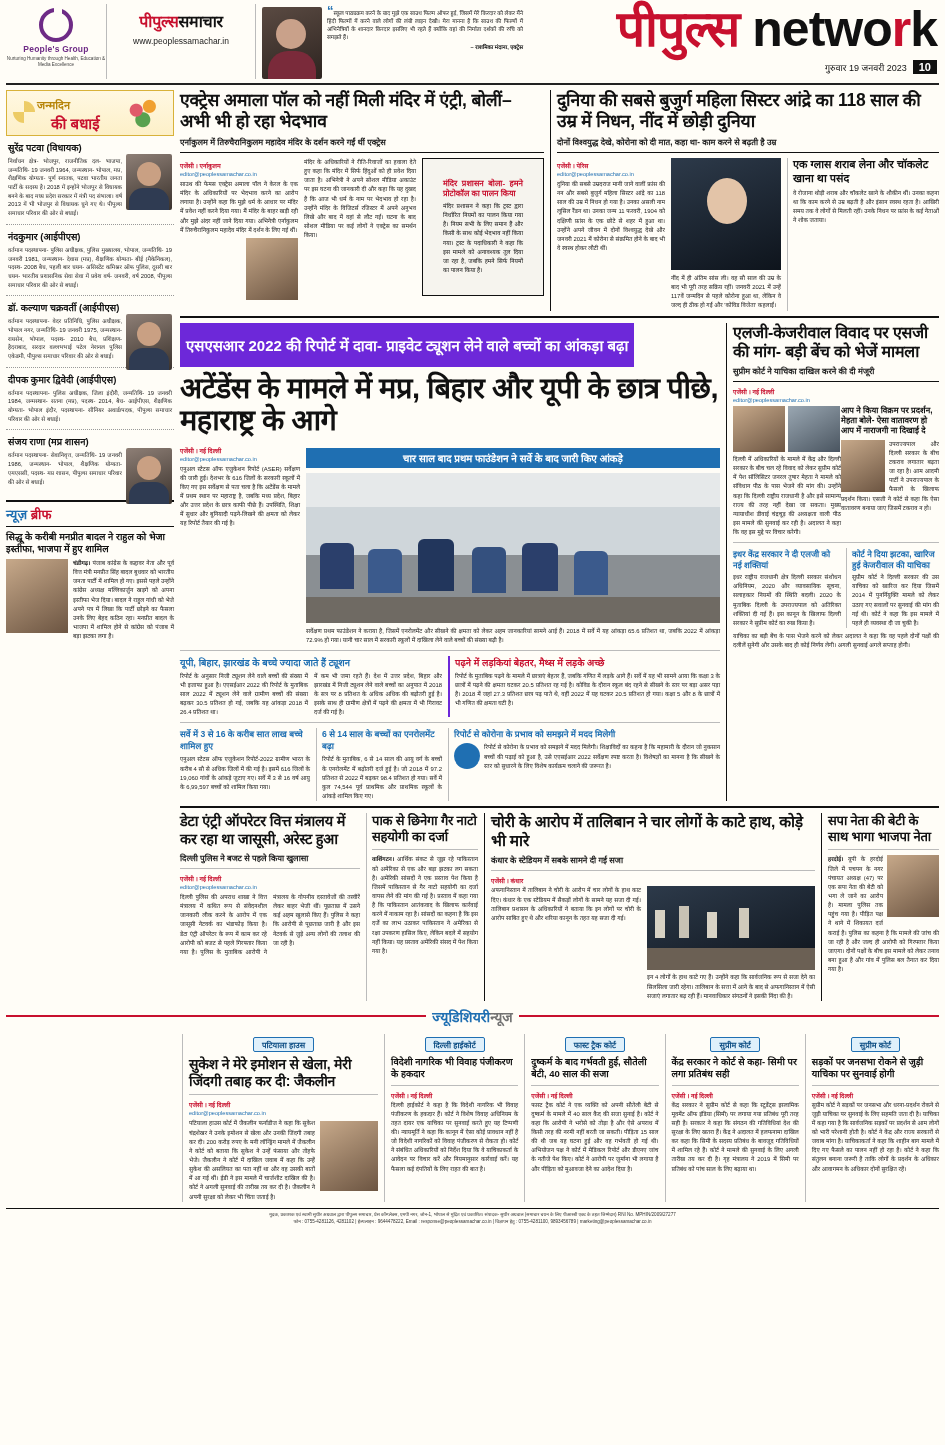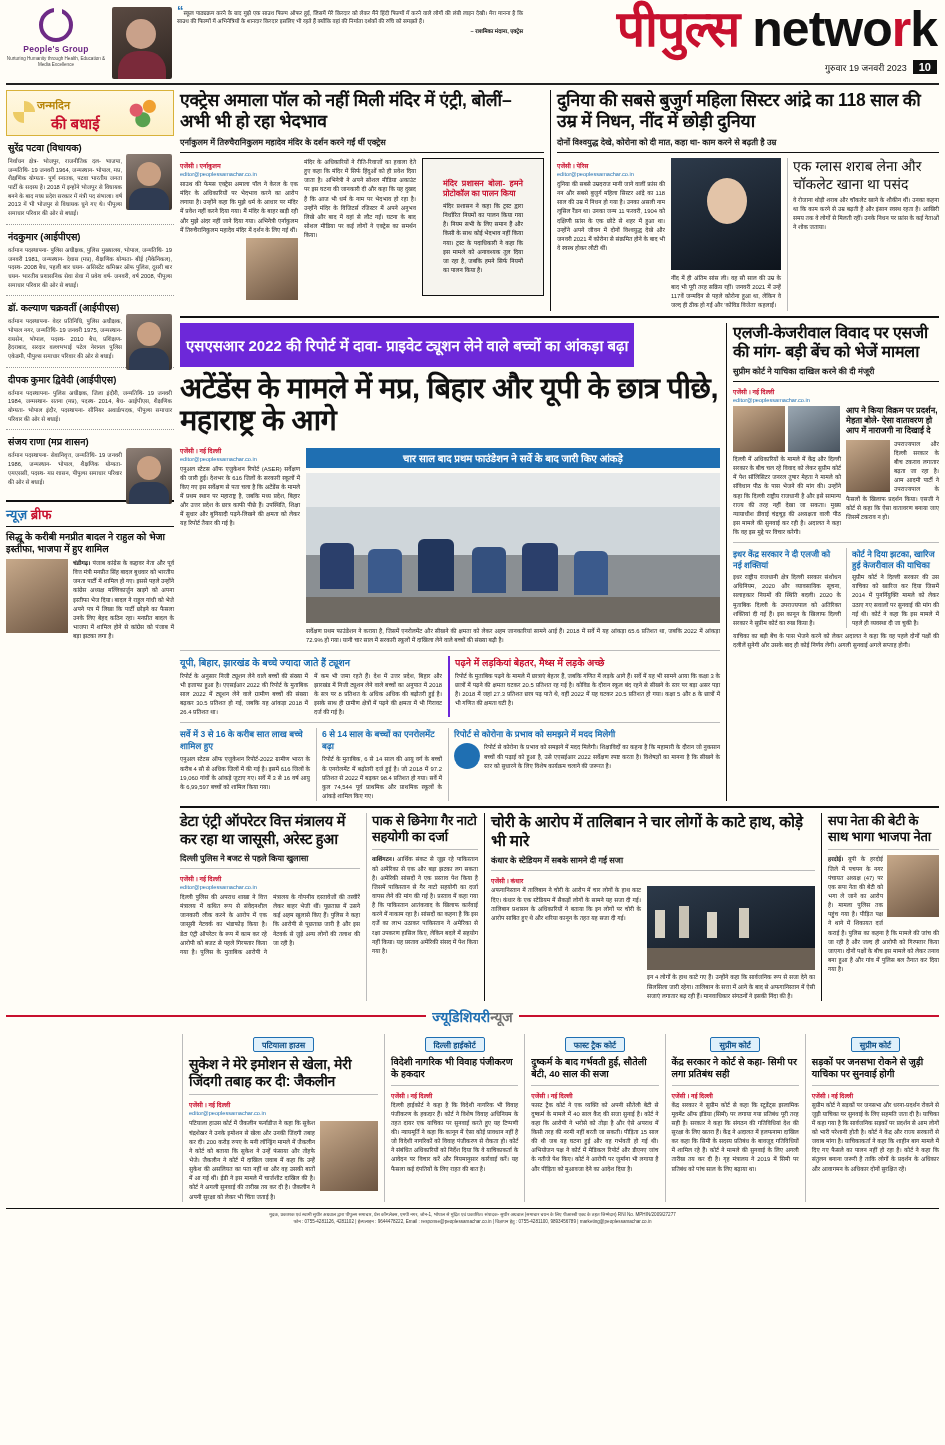--- a/index.html
+++ b/index.html
@@ -106,20 +106,24 @@
 
 <div class="page">
 
   <div class="masthead">
     <div class="mh-logo">
       <div class="ring"></div>
       <div class="lg1">People's Group</div>
       <div class="lg2">Nurturing Humanity through Health, Education &amp; Media Excellence</div>
     </div>
 
+    <div class="mh-mid">
+      <div class="hindi"><span class="red">पीपुल्स</span><span>समाचार</span></div>
+      <div class="site">www.peoplessamachar.in</div>
+    </div>
 
     <div class="mh-quote">
       <div class="portrait"></div>
       <div>
         <div class="qtext"><span class="qmark">“</span><span>स्कूल पाठ्यक्रम करने के बाद मुझे एक साउथ फिल्म ऑफर हुई, जिसमें मेरे किरदार को लेकर मैंने हिंदी फिल्मों में करने वाले लोगों की लंबी लाइन देखी। मेरा मानना है कि साउथ की फिल्मों में अभिनेत्रियों के शानदार किरदार इसलिए भी रहते हैं क्योंकि वहां की निर्माता दर्शकों की रुचि को समझते हैं।</span></div>
         <div class="qauthor">– राशमिका मंदाना, एक्ट्रेस</div>
       </div>
     </div>
 
     <div class="mh-right">
@@ -219,21 +223,21 @@
               <div class="email">editor@peoplessamachar.co.in</div>
               <div class="body">दुनिया की सबसे उम्रदराज मानी जाने वालीं फ्रांस की नन और सबसे बुजुर्ग महिला सिस्टर आंद्रे का 118 साल की उम्र में निधन हो गया है। उनका असली नाम लूसिल रैंडन था। उनका जन्म 11 फरवरी, 1904 को दक्षिणी फ्रांस के एक छोटे से शहर में हुआ था। उन्होंने अपने जीवन में दोनों विश्वयुद्ध देखे और जनवरी 2021 में कोरोना से संक्रमित होने के बाद भी वे स्वस्थ होकर लौटी थीं।</div>
             </div>
             <div style="width:110px;">
               <div class="photo night" style="width:110px;height:112px;">
                 <div class="face" style="left:36px;top:20px;width:40px;height:46px;background:#e3c4a8;"></div>
               </div>
               <div class="body" style="margin-top:4px;">नींद में ही अंतिम सांस ली। वह सौ साल की उम्र के बाद भी पूरी तरह सक्रिय रहीं। जनवरी 2021 में उन्हें 117वें जन्मदिन से पहले कोरोना हुआ था, लेकिन वे जल्द ही ठीक हो गईं और 'कोविड विजेता' कहलाईं।</div>
             </div>
             <div style="flex:1;border-left:1px solid #bbb;padding-left:5px;">
-              <div style="font-size:14px;font-weight:normal;line-height:1.25;">एक ग्लास शराब लेना और चॉकलेट खाना था पसंद</div>
+              <div style="font-size:11px;font-weight:bold;line-height:1.25;">एक ग्लास शराब लेना और चॉकलेट खाना था पसंद</div>
               <div class="body" style="margin-top:3px;">वे रोजाना थोड़ी शराब और चॉकलेट खाने के शौकीन थीं। उनका कहना था कि काम करने से उम्र बढ़ती है और इंसान स्वस्थ रहता है। आखिरी समय तक वे लोगों से मिलती रहीं। उनके निधन पर फ्रांस के कई नेताओं ने शोक जताया।</div>
             </div>
           </div>
         </div>
       </div>
 
       <div class="rule" style="border-top:2px solid #111;"></div>
 
       <div style="display:flex;gap:6px;">
 
@@ -297,21 +301,21 @@
             </div>
           </div>
         </div>
 
         <div style="flex:1;border-left:1px solid #111;padding-left:6px;">
           <h1 class="head" style="font-size:16px;">एलजी-केजरीवाल विवाद पर एसजी की मांग- बड़ी बेंच को भेजें मामला</h1>
           <div class="deck">सुप्रीम कोर्ट ने याचिका दाखिल करने की दी मंजूरी</div>
           <div class="rule"></div>
           <div class="byline">एजेंसी । नई दिल्ली</div>
           <div class="email">editor@peoplessamachar.co.in</div>
-          <div style="display:flex;gap:5px;">
+          <div style="display:flex;">
             <div style="width:108px;">
               <div style="display:flex;gap:3px;margin-bottom:3px;">
                 <div class="photo warm" style="width:52px;height:46px;"></div>
                 <div class="photo" style="width:52px;height:46px;"></div>
               </div>
               <div class="body">दिल्ली में अधिकारियों के मामले में केंद्र और दिल्ली सरकार के बीच चल रहे विवाद को लेकर सुप्रीम कोर्ट में पेश सॉलिसिटर जनरल तुषार मेहता ने मामले को संविधान पीठ के पास भेजने की मांग की। उन्होंने कहा कि दिल्ली राष्ट्रीय राजधानी है और इसे सामान्य राज्य की तरह नहीं देखा जा सकता। मुख्य न्यायाधीश डीवाई चंद्रचूड़ की अध्यक्षता वाली पीठ इस मामले की सुनवाई कर रही है। अदालत ने कहा कि वह इस मुद्दे पर विचार करेगी।</div>
             </div>
             <div style="flex:1;">
               <div style="font-size:8.2px;font-weight:bold;line-height:1.25;">आप ने किया विक्रम पर प्रदर्शन, मेहता बोले- ऐसा वातावरण हो आप में नाराजगी ना दिखाई दे</div>
               <div class="photo warm" style="width:44px;height:52px;float:left;margin:3px 4px 2px 0;"></div>

